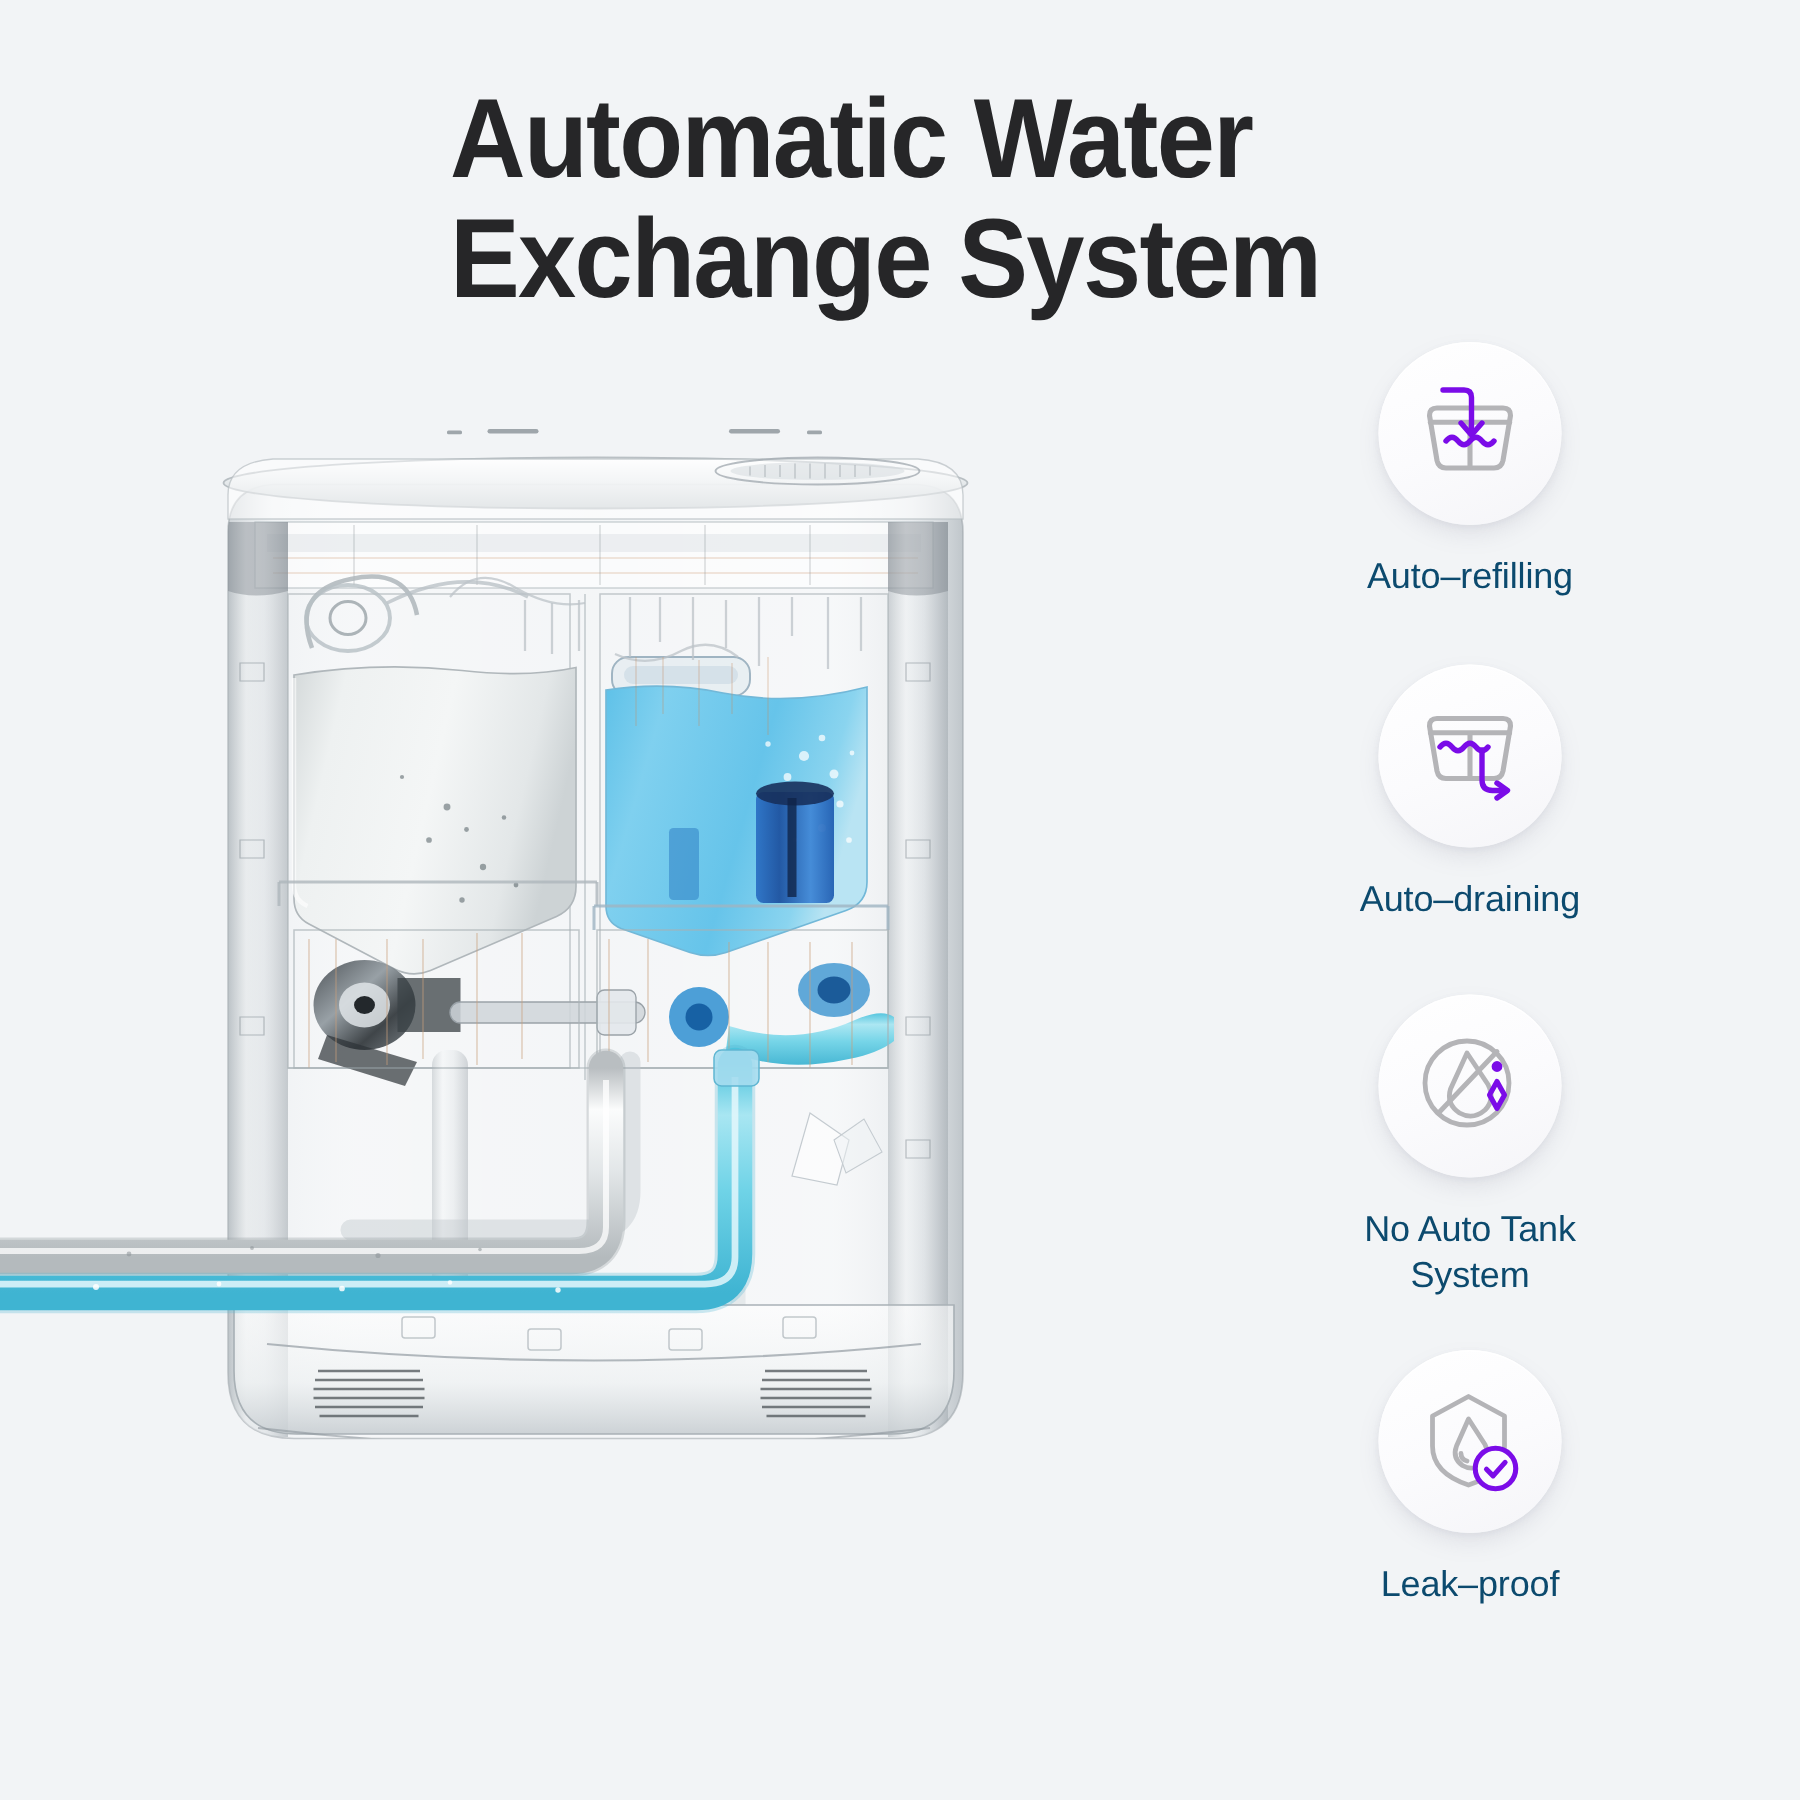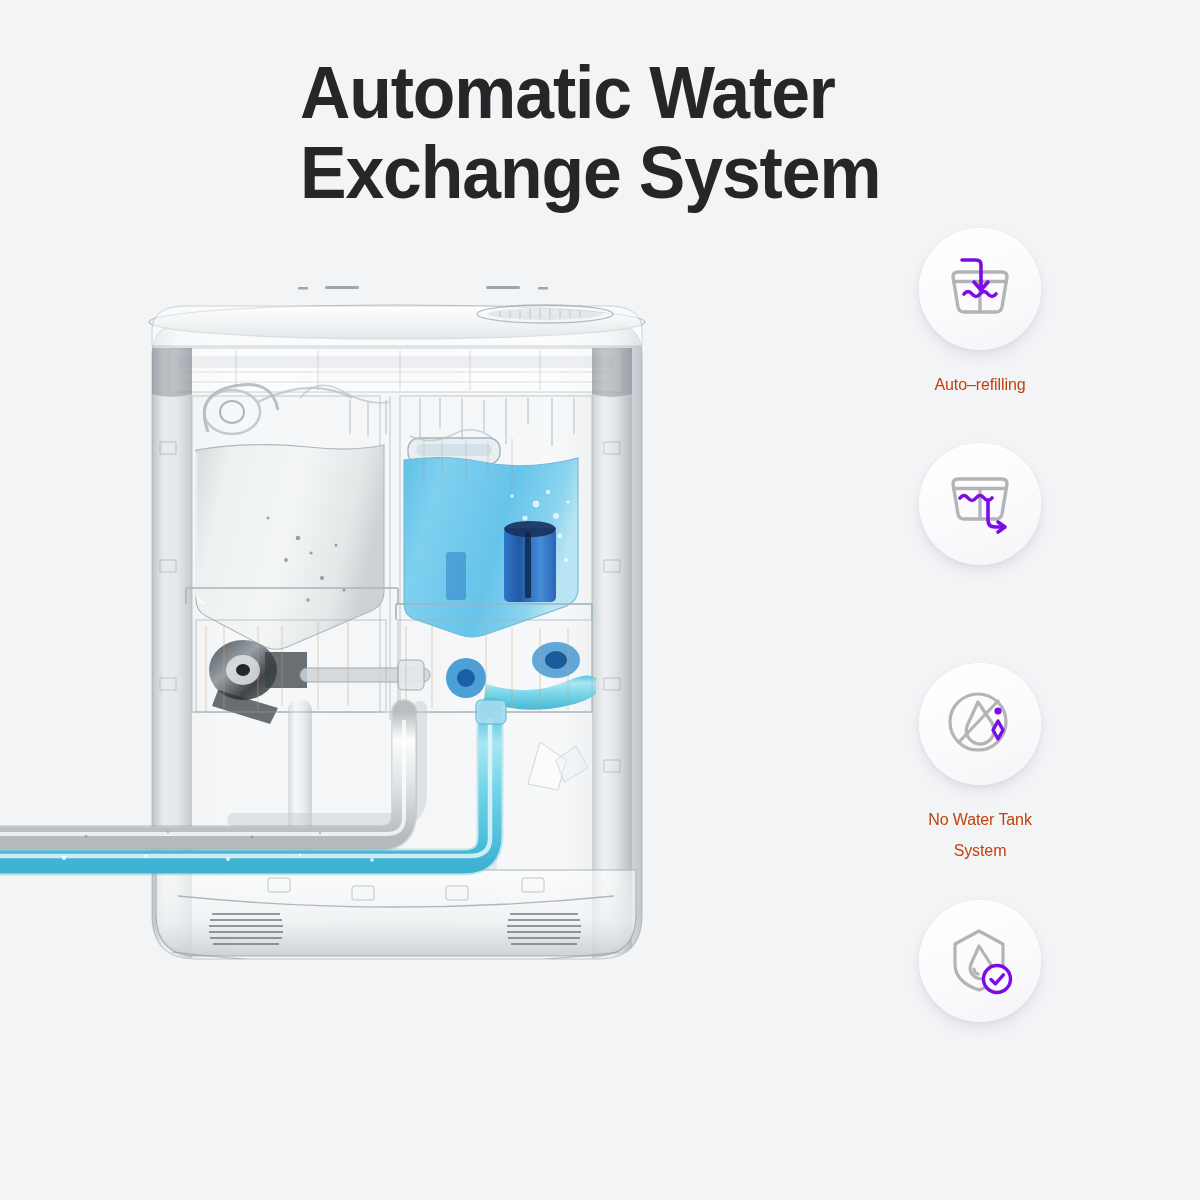--- a/index.html
+++ b/index.html
@@ -71,23 +71,23 @@
       0 2px 5px rgba(120,125,145,0.09),
       inset 0 1px 1px rgba(255,255,255,0.95);
     display: flex;
     align-items: center;
     justify-content: center;
   }
   .icon-circle svg { display: block; }
 
   .feature-label {
     margin-top: 19px;
-    font-size: 16px;
+    font-size: 24px;
     line-height: 31px;
-    color: #c2410c;
+    color: #0c4a6e;
     letter-spacing: -0.1px;
     font-family: "Liberation Sans", sans-serif;
   }
 </style>
 </head>
 <body>
 
 <div class="title">
   <span class="ln">Automatic Water</span>
   <span class="ln">Exchange System</span>
@@ -442,51 +442,53 @@
           <line x1="12.6" y1="20.5" x2="65.4" y2="20.5"></line>
           <line x1="39" y1="21" x2="39" y2="50"></line>
         </g>
         <g fill="none" stroke="#7b0ce8" stroke-width="3.6" stroke-linecap="round" stroke-linejoin="round">
           <path d="M19 30 q4 -5 8 0 q4 5 8 0 q4 -5 8 0 q4 5 8 0"></path>
           <path d="M47 32 l0 20 q0 7 7 7 l9 0"></path>
           <path d="M57 54 l7 5 l-7 5"></path>
         </g>
       </svg>
     </div>
+    <div class="feature-label">Auto–draining</div>
   </div>
 
   <div class="feature f2">
     <div class="icon-circle">
       <svg width="76" height="76" viewBox="0 0 76 76" xmlns="http://www.w3.org/2000/svg">
         <g fill="none" stroke="#b4b4b7" stroke-width="3.2" stroke-linecap="round" stroke-linejoin="round">
           <circle cx="36" cy="36" r="28"></circle>
           <path d="M36 16 l14 21 q5 10 -2 17 q-8 7 -17 2 q-9 -6 -6 -16 z"></path>
           <line x1="17" y1="56" x2="56" y2="15"></line>
         </g>
         <g fill="none" stroke="#7b0ce8" stroke-width="3.4" stroke-linejoin="round">
           <path d="M56 35 l5 9 l-5 9 l-5 -9 z"></path>
           <circle cx="56" cy="25" r="1.9" fill="#7b0ce8"></circle>
         </g>
       </svg>
     </div>
     <div class="feature-label">
-      <span>No Water Tank</span><br>
+      <span>No Auto Tank</span><br>
       <span>System</span>
     </div>
   </div>
 
   <div class="feature f3">
     <div class="icon-circle">
       <svg width="78" height="74" viewBox="0 0 78 74" xmlns="http://www.w3.org/2000/svg">
         <g fill="none" stroke="#b4b4b7" stroke-width="3.2" stroke-linecap="round" stroke-linejoin="round">
           <path d="M38 7 l24 13 l0 20 q0 18 -24 26 q-24 -8 -24 -26 l0 -20 z"></path>
           <path d="M38 22 l11 17 q4 8 -2 13 q-6 5 -13 1 q-7 -5 -4 -13 z"></path>
           <path d="M33 45 q0 4 4 5"></path>
         </g>
         <g>
           <circle cx="56" cy="55" r="13.5" fill="#fbfbfd" stroke="#7b0ce8" stroke-width="3.4"></circle>
           <path d="M50 55.5 l4.4 4.4 l8 -9" fill="none" stroke="#7b0ce8" stroke-width="3.4" stroke-linecap="round" stroke-linejoin="round"></path>
         </g>
       </svg>
     </div>
+    <div class="feature-label">Leak–proof</div>
   </div>
 
 </div>
 
 </body></html>

